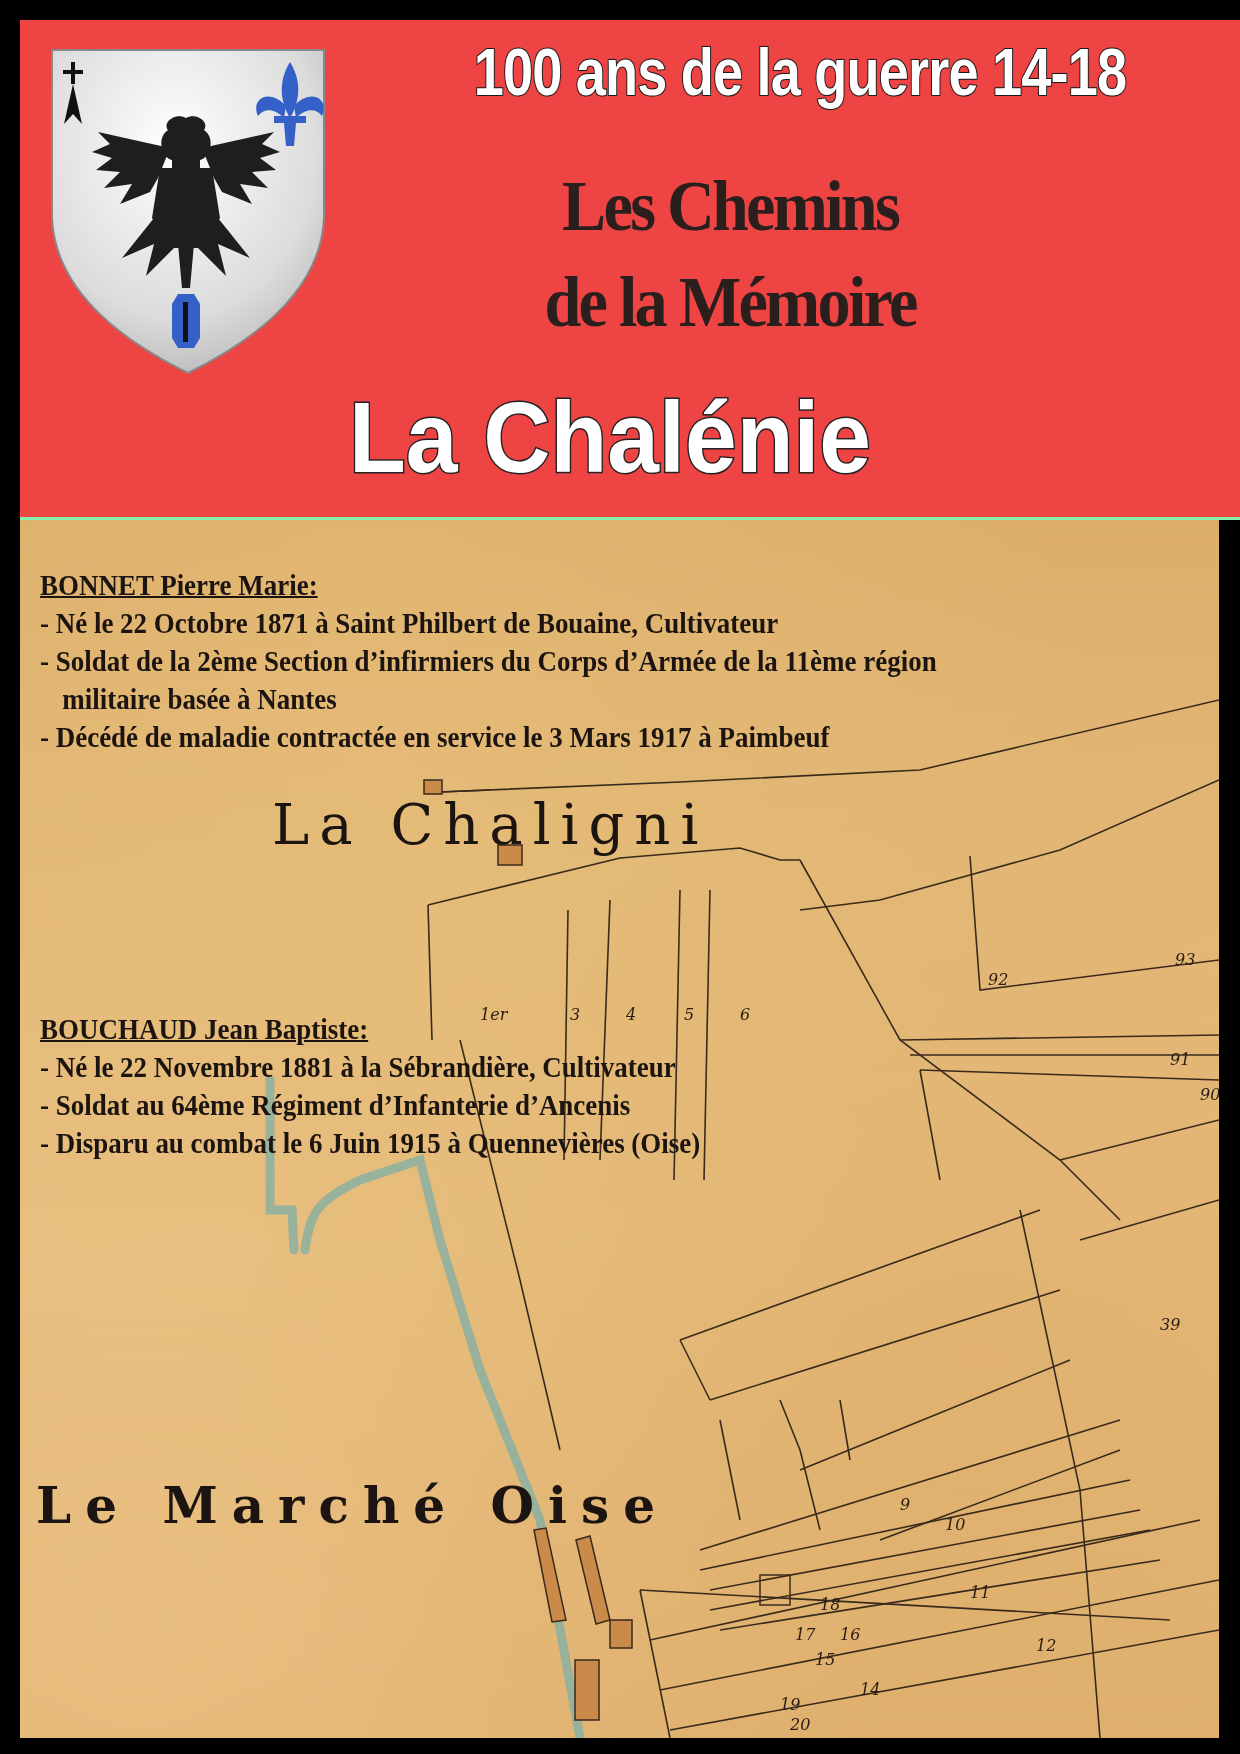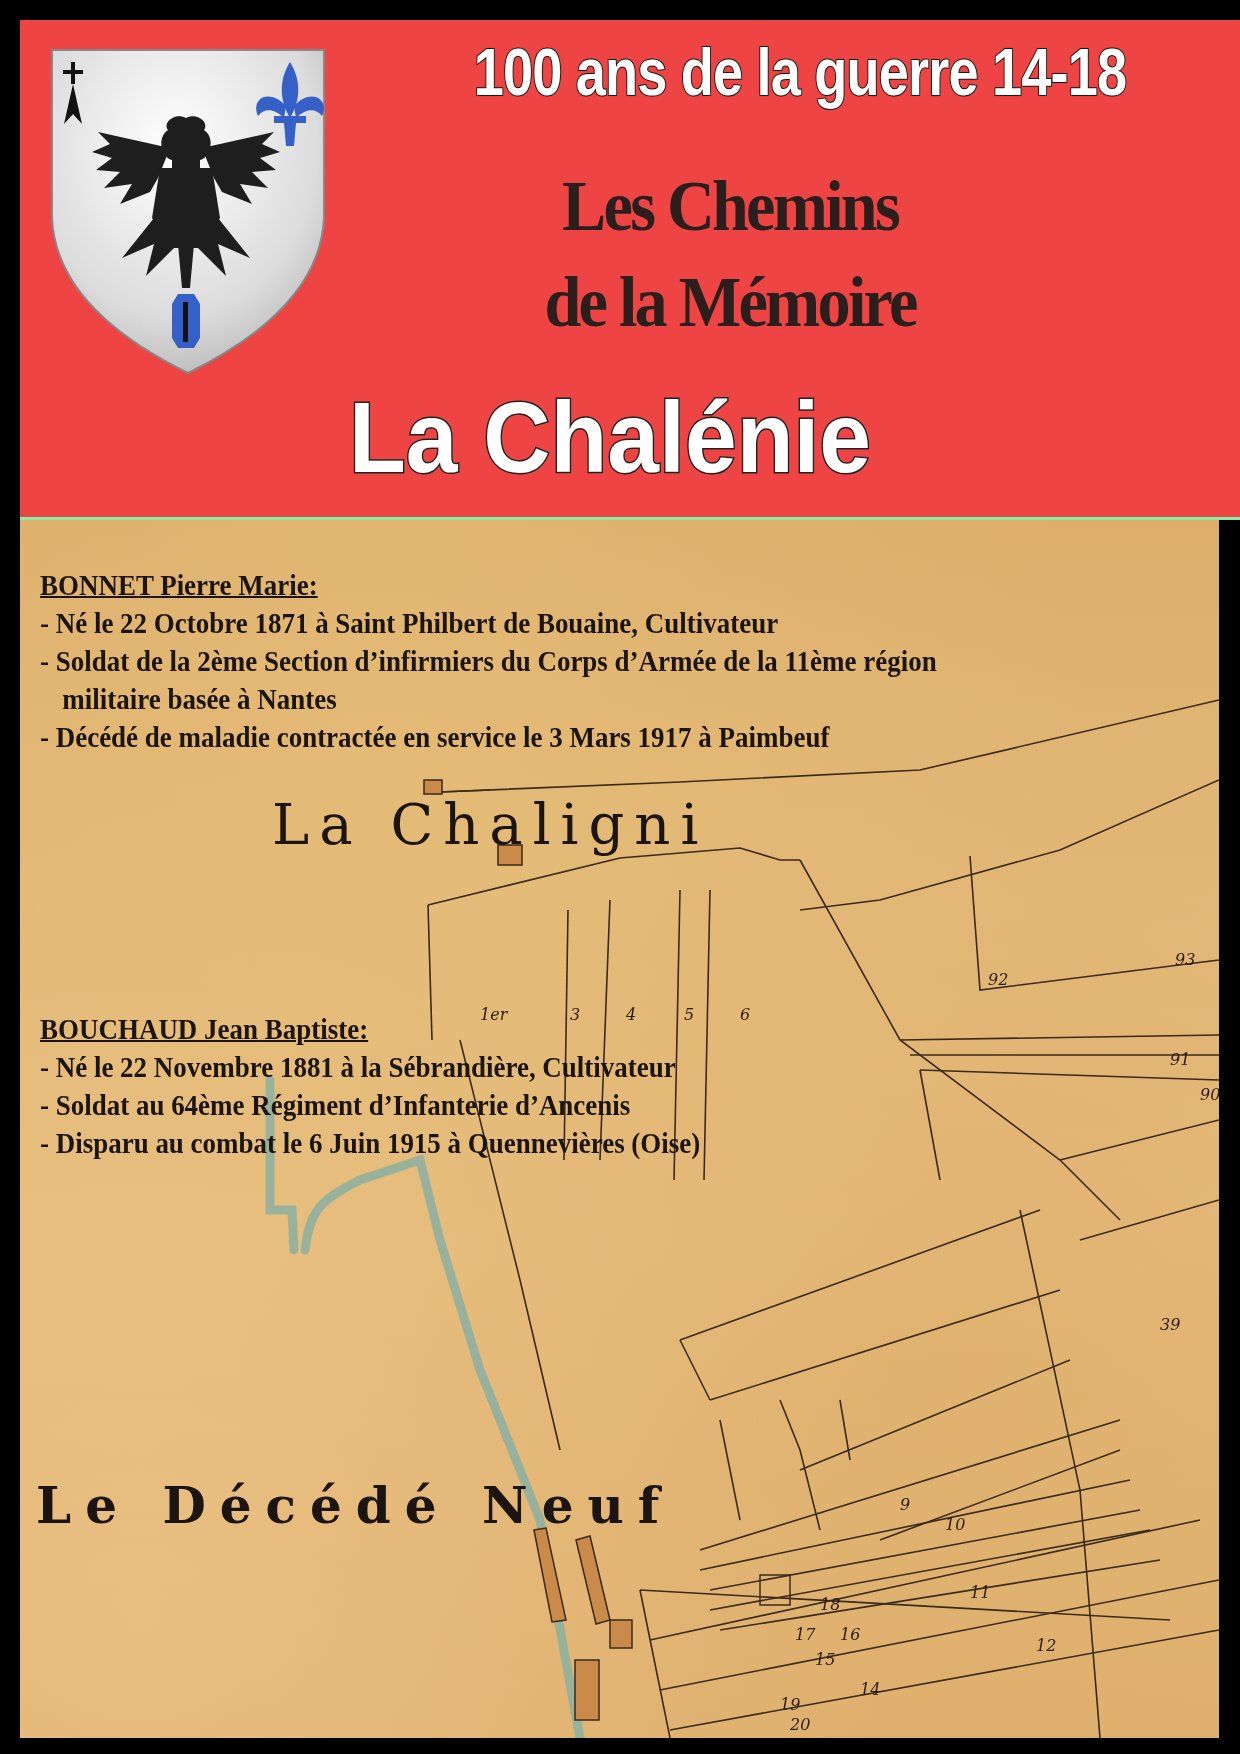--- a/index.html
+++ b/index.html
@@ -183,21 +183,21 @@
       <text x="820" y="1120">16</text>
       <text x="800" y="1090">18</text>
       <text x="795" y="1145">15</text>
       <text x="840" y="1175">14</text>
       <text x="760" y="1190">19</text>
       <text x="770" y="1210">20</text>
     </g>
   </svg>
 
   <div class="map-label lbl-chaligni">La Chaligni</div>
-  <div class="map-label lbl-marche">Le Décédé Neuf</div>
+  <div class="map-label lbl-marche">Le Marché Oise</div>
 
   <div class="entry entry1">
     <span class="line name">BONNET Pierre Marie:</span>
     <span class="line">- Né le 22 Octobre 1871 à Saint Philbert de Bouaine, Cultivateur</span>
     <span class="line">- Soldat de la 2ème Section d’infirmiers du Corps d’Armée de la 11ème région</span>
     <span class="line indent">militaire basée à Nantes</span>
     <span class="line">- Décédé de maladie contractée en service le 3 Mars 1917 à Paimbeuf</span>
   </div>
 
   <div class="entry entry2">

